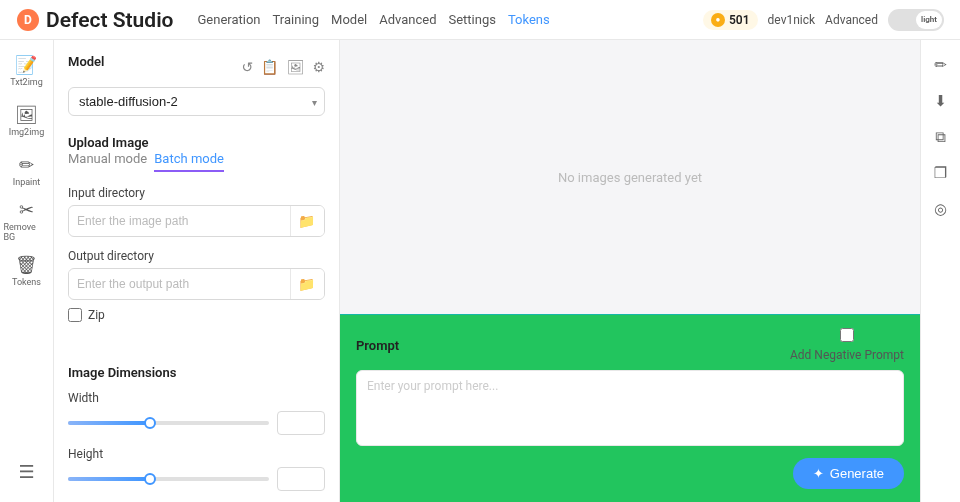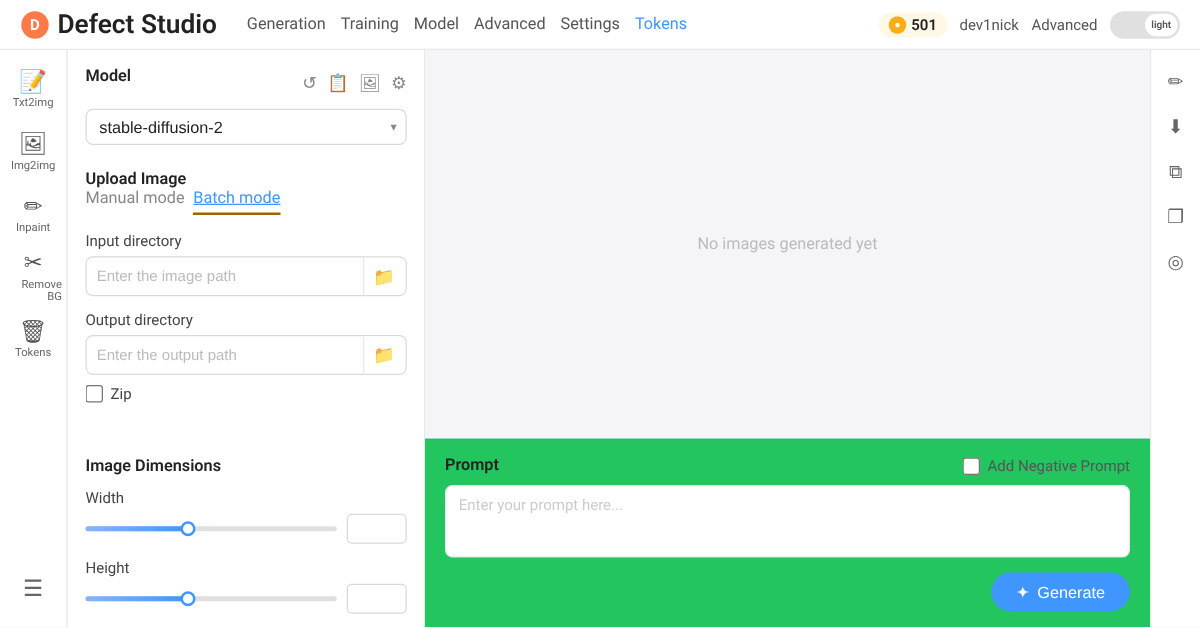--- a/index.html
+++ b/index.html
@@ -146,21 +146,21 @@
       cursor: pointer;
       gap: 3px;
     }
     .sidebar-item .si-icon {
       font-size: 18px;
       color: #555;
     }
     .sidebar-item .si-label {
       font-size: 9px;
       color: #666;
-      text-align: right;
+      text-align: left;
       line-height: 1.1;
     }
     .sidebar-spacer { flex: 1; }
     .sidebar-bottom {
       width: 46px;
       height: 46px;
       display: flex;
       align-items: center;
       justify-content: center;
       cursor: pointer;
@@ -240,22 +240,21 @@
       margin-bottom: 14px;
     }
     .mode-tab {
       font-size: 13px;
       color: #888;
       cursor: pointer;
       padding-bottom: 4px;
     }
     .mode-tab.active {
       color: #4096ff;
-      border-bottom: 2px solid #a16207;
-      text-decoration: underline;
+      border-bottom: 2px solid #8b5cf6;
     }
 
     .field-label {
       font-size: 12px;
       color: #444;
       margin-bottom: 5px;
     }
     .input-with-icon {
       display: flex;
       align-items: center;
@@ -394,33 +393,34 @@
     }
     .prompt-title {
       font-size: 13px;
       font-weight: 600;
       color: #222;
     }
     .negative-prompt-row {
       display: flex;
       align-items: center;
       gap: 6px;
+      flex-direction: column;
     }
     .neg-checkbox {
       width: 14px;
       height: 14px;
       cursor: pointer;
     }
     .neg-label {
       font-size: 12px;
       color: #555;
     }
     .prompt-textarea {
       width: 100%;
-      height: 58px;
+      height: 76px;
       border: 1px solid #e8e8e8;
       border-radius: 6px;
       padding: 8px 10px;
       font-size: 12px;
       color: #bbb;
       resize: none;
       outline: none;
       font-family: inherit;
       background: #fff;
     }

